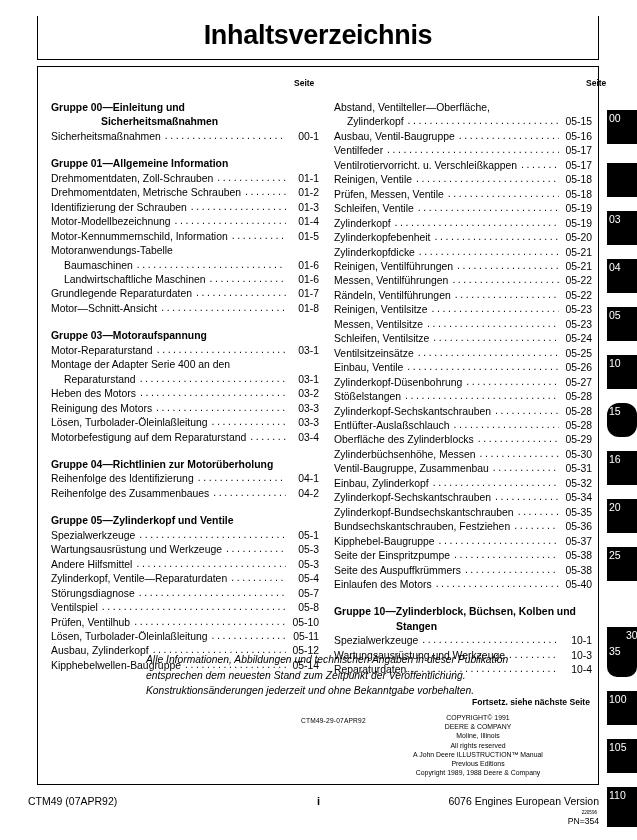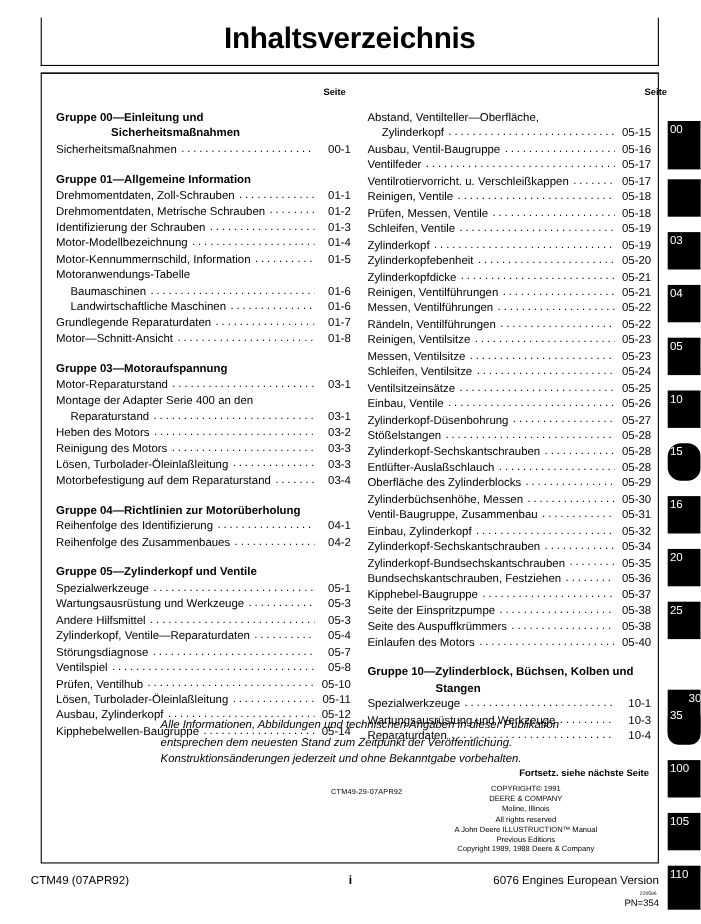--- a/index.html
+++ b/index.html
@@ -556,21 +556,21 @@
     <div>DEERE &amp; COMPANY</div>
     <div>Moline, Illinois</div>
     <div>All rights reserved</div>
     <div>A John Deere ILLUSTRUCTION™ Manual</div>
     <div>Previous Editions</div>
     <div>Copyright 1989, 1988 Deere &amp; Company</div>
   </div>
 </div>
 
 <div id="tabs">
-    <div class="tab" style="top: 110px; height: 44px;">00</div>
+    <div class="tab" style="top: 110px; height: 34px;">00</div>
     <div class="tab" style="top: 163px; height: 34px; padding-left: 48px;">01</div>
     <div class="tab" style="top: 211px; height: 34px;">03</div>
     <div class="tab" style="top: 259px; height: 34px;">04</div>
     <div class="tab" style="top: 307px; height: 34px;">05</div>
     <div class="tab" style="top: 355px; height: 34px;">10</div>
     <div class="tab" style="top: 403px; height: 34px; border-radius: 12px;">15</div>
     <div class="tab" style="top: 451px; height: 34px;">16</div>
     <div class="tab" style="top: 499px; height: 34px;">20</div>
     <div class="tab" style="top: 547px; height: 34px;">25</div>
     <div class="tab" style="top: 627px; height: 40px; padding-left: 19px;">30</div>

